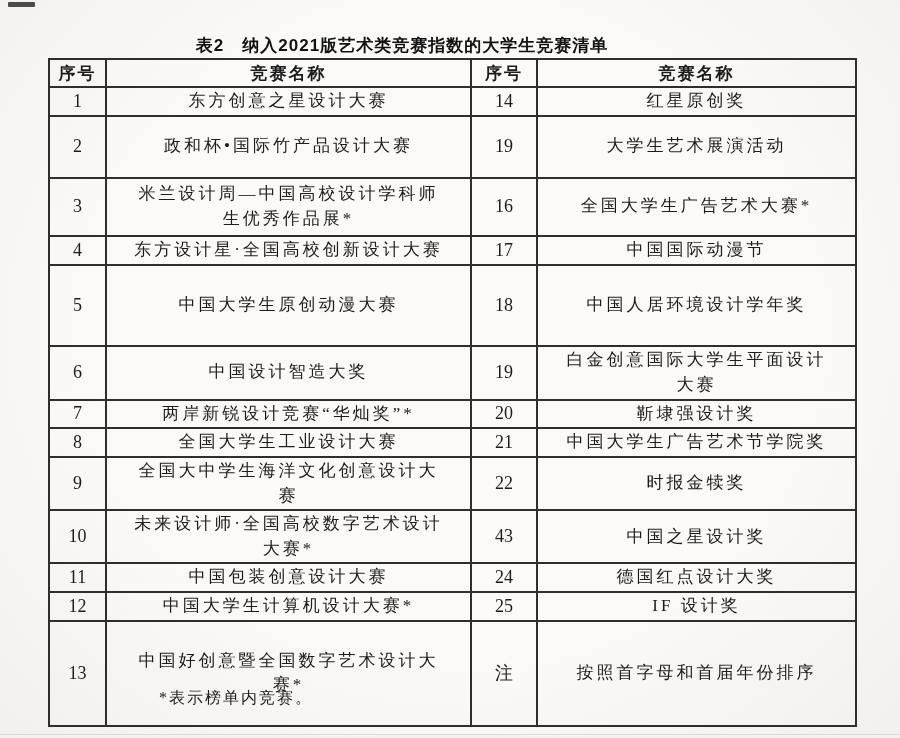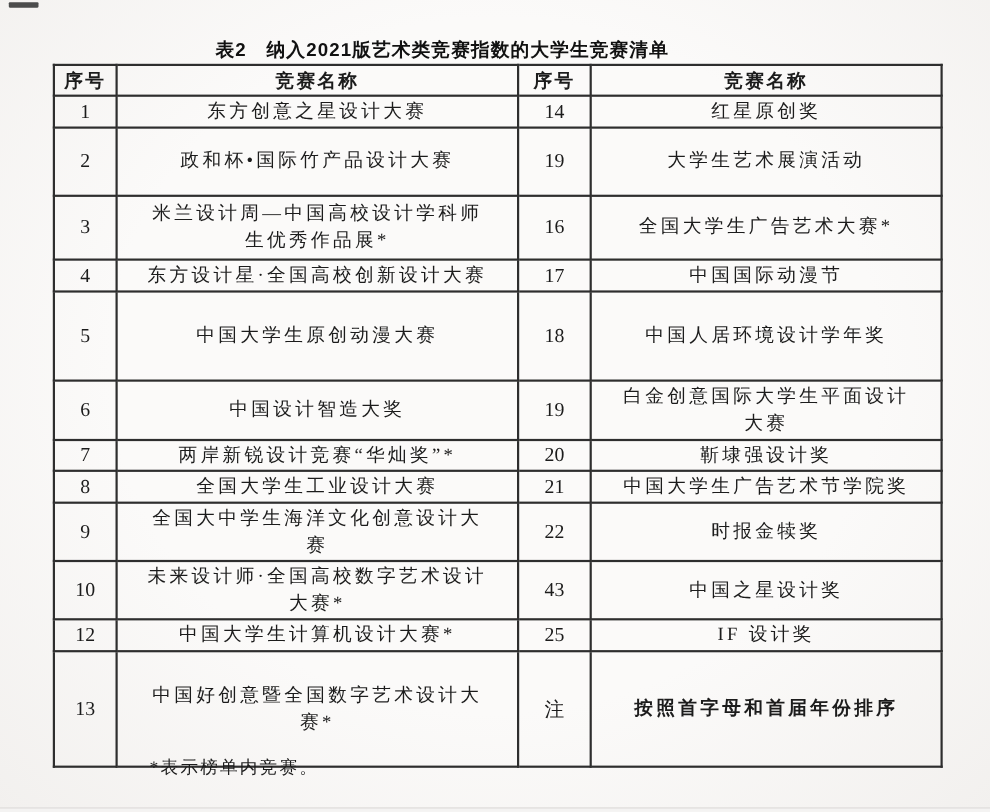--- a/index.html
+++ b/index.html
@@ -40,23 +40,23 @@
     font-size: 17px; font-weight: bold; letter-spacing: 2px;
   }
   td.no {
     font-size: 18px; letter-spacing: 0;
   }
   td.name {
     font-size: 17px; letter-spacing: 3px;
     white-space: pre-line;
     line-height: 1.45;
   }
-  td.bold-cell { font-weight: bold; margin-left: 13px; }
+  td.bold-cell { font-weight: normal; margin-left: 13px; }
   .footnote {
-    position: absolute; left: 136px; top: 688px;
+    position: absolute; left: 159px; top: 688px;
     font-size: 16px; letter-spacing: 2px;
   }
   .bottom-strip {
     position: absolute; left: 0; bottom: 0;
     width: 900px; height: 4px;
     background: #f4f3f2;
     border-top: 1px solid #dcdad8;
   }
 </style>
 </head>
@@ -138,20 +138,26 @@
       <td class="no">22</td>
       <td class="name">时报金犊奖</td>
     </tr>
     <tr style="height:50px">
       <td class="no">10</td>
       <td class="name">未来设计师·全国高校数字艺术设计
 大赛*</td>
       <td class="no">43</td>
       <td class="name">中国之星设计奖</td>
     </tr>
+    <tr style="height:27px">
+      <td class="no">11</td>
+      <td class="name">中国包装创意设计大赛</td>
+      <td class="no">24</td>
+      <td class="name">德国红点设计大奖</td>
+    </tr>
     <tr style="height:26px">
       <td class="no">12</td>
       <td class="name">中国大学生计算机设计大赛*</td>
       <td class="no">25</td>
       <td class="name">IF 设计奖</td>
     </tr>
     <tr style="height:105px">
       <td class="no">13</td>
       <td class="name">中国好创意暨全国数字艺术设计大
 赛*</td>

